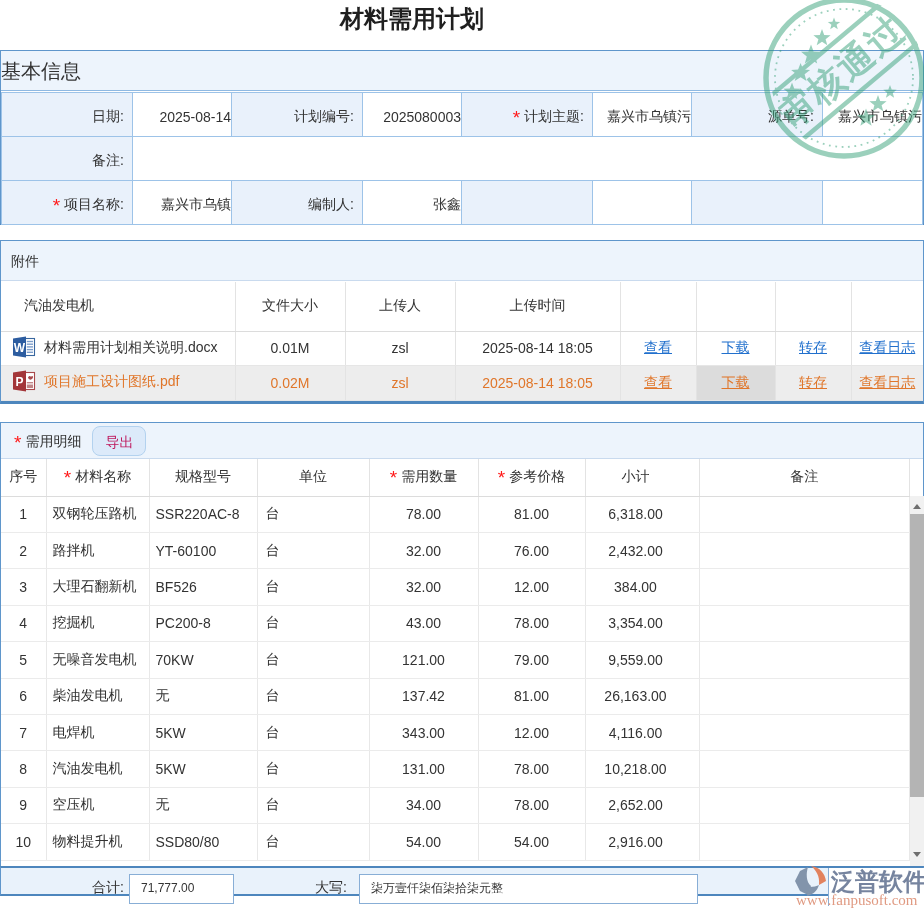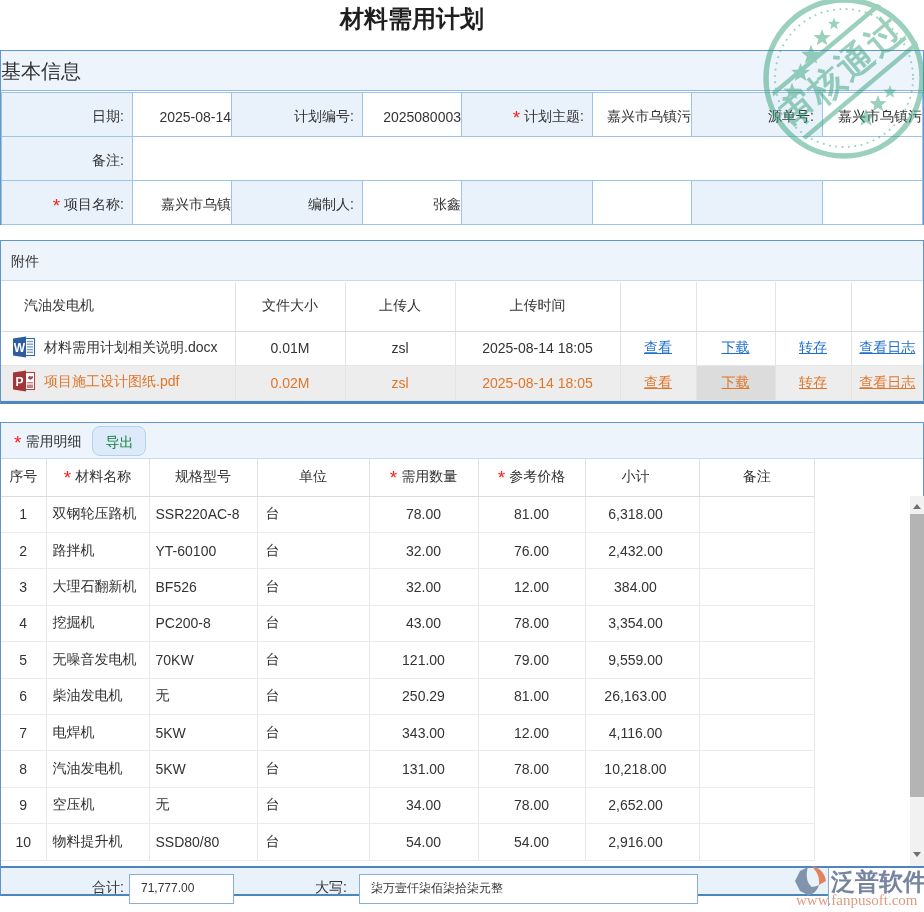--- a/index.html
+++ b/index.html
@@ -25,22 +25,22 @@
 #box2 td { height:34.6px; border-right:1px solid #e3e3e3; border-bottom:1px solid #e6e6e6; font-size:14px; text-align:center; }
 #box2 td:last-child { border-right:none;margin-top:20px; }
 #box2 tr.r2 td { background:#ededed; color:#e0762a; }
 #box2 a { color:#2170cd; text-decoration:underline; }
 #box2 tr.r2 a { color:#e0762a; }
 #box2 .fname { text-align:left; padding-left:11px; }
 .fico { display:inline-block; vertical-align:middle; margin-right:8px; margin-top:-3px; }
 
 #box3 { position:absolute; left:0; top:422px; width:924px; height:444px; border:1px solid #5f96cb; border-bottom:none; }
 #box3 .bar { position:absolute; left:0; top:0; width:100%; height:36px; background:#edf4fc; border-bottom:1px solid #c9daee; line-height:36px; padding-left:13px; }
-.btn { display:inline-block; position:relative; top:-1px; margin-left:11px; padding:0 12px; height:30px; line-height:30px; background:#dceafa; border:1px solid #b3d2ef; border-radius:8px; color:#15803d; font-size:14px; vertical-align:middle; }
-#box3 table { position:absolute; left:0; top:36px; width:814px; border-collapse:collapse; table-layout:fixed; }
+.btn { display:inline-block; position:relative; top:-1px; margin-left:11px; padding:0 12px; height:30px; line-height:30px; background:#dceafa; border:1px solid #b3d2ef; border-radius:8px; color:#be185d; font-size:14px; vertical-align:middle; }
+#box3 table { position:absolute; left:0; top:36px; width:909px; border-collapse:collapse; table-layout:fixed; }
 #box3 th { font-weight:normal; height:37px; border-right:1px solid #e3e3e3; border-bottom:1px solid #dcdcdc; font-size:14px; background:#fff; }
 #box3 td { height:36.42px; border-right:1px solid #e8e8e8; border-bottom:1px solid #ebebeb; font-size:14px; }
 #box3 .c { text-align:center; }
 #box3 td:nth-child(7), #box3 th:nth-child(7) { padding-right:13px; }
 #box3 .l { text-align:left; padding-left:6px; }
 
 #vsb { position:absolute; left:910px; top:496px; width:14px; height:370px; background:#f1f1f1; }
 #vsb .thumb { position:absolute; left:0; top:18px; width:14px; height:283px; background:#b4b4b4; }
 #vsb .arr { position:absolute; left:2.5px; width:0; height:0; border-left:4.5px solid transparent; border-right:4.5px solid transparent; }
 
@@ -236,21 +236,21 @@
           <td class="c">121.00</td>
           <td class="c">79.00</td>
           <td class="c">9,559.00</td>
           <td></td>
         </tr>
     <tr>
           <td class="c">6</td>
           <td class="l">柴油发电机</td>
           <td class="l">无</td>
           <td class="l" style="padding-left:8px;">台</td>
-          <td class="c">250.29</td>
+          <td class="c">137.42</td>
           <td class="c">81.00</td>
           <td class="c">26,163.00</td>
           <td></td>
         </tr>
     <tr>
           <td class="c">7</td>
           <td class="l">电焊机</td>
           <td class="l">5KW</td>
           <td class="l" style="padding-left:8px;">台</td>
           <td class="c">343.00</td>

